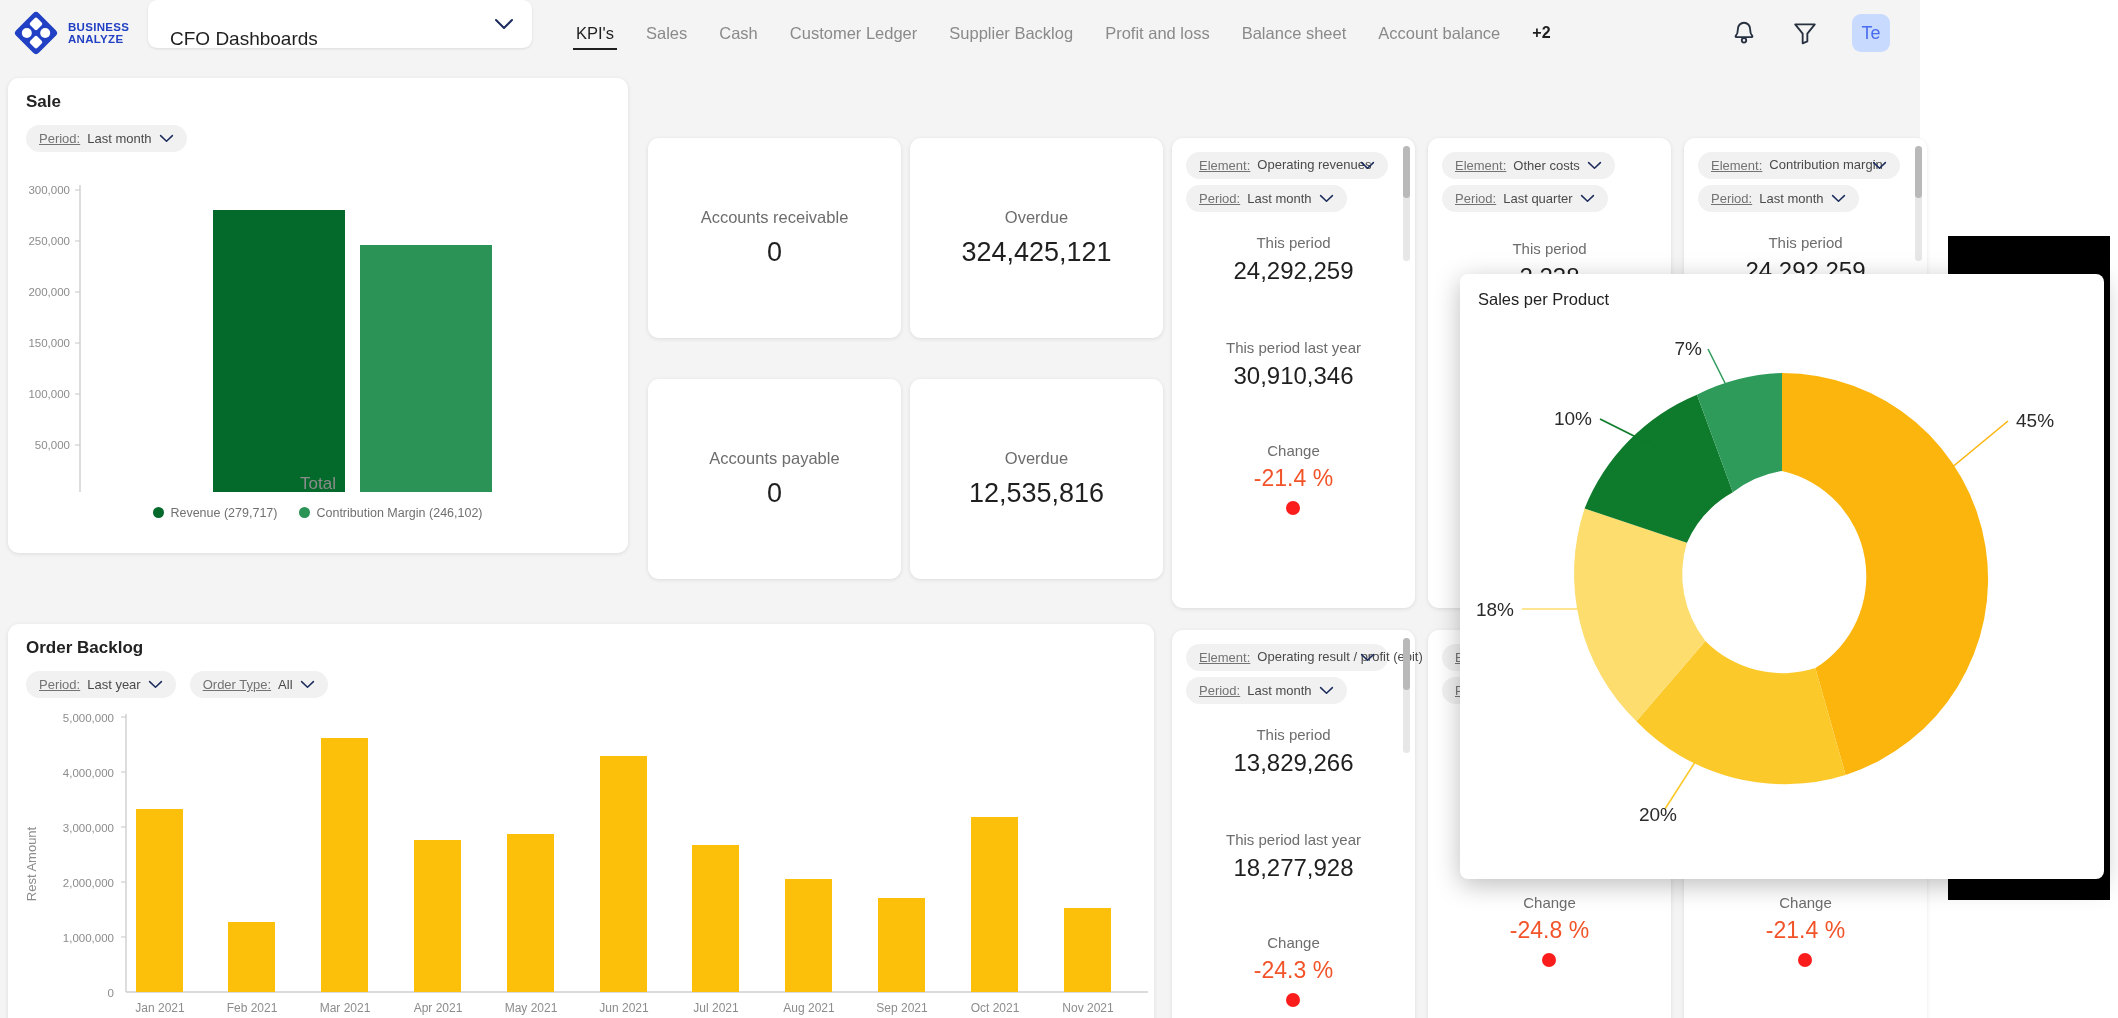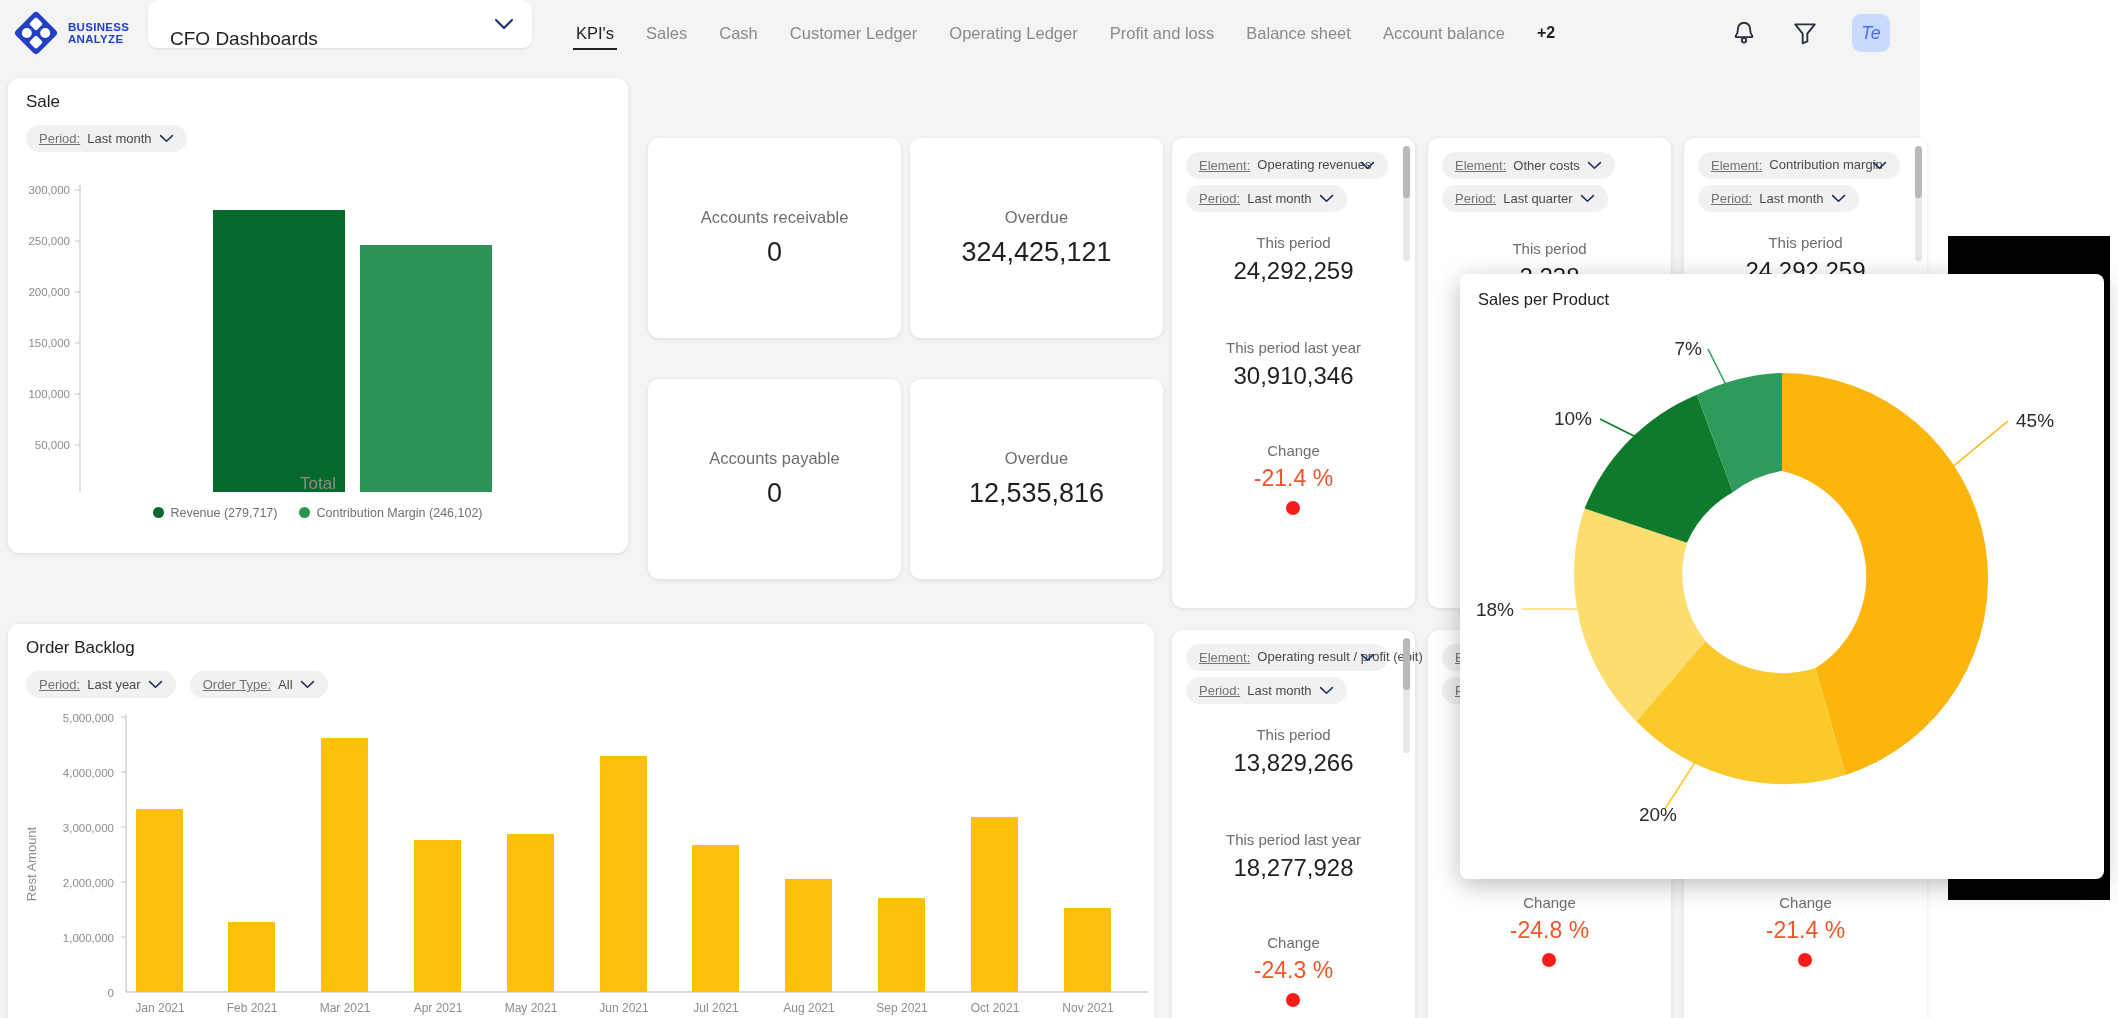--- a/index.html
+++ b/index.html
@@ -45,36 +45,36 @@
     height: 66px; display: flex; align-items: center; position: relative;
     cursor: pointer; white-space: nowrap;
   }
   .tab.active { color: #1f1f1f; font-weight: 500; }
   .tab.active::after {
     content: ""; position: absolute; left: 13px; right: 13px; bottom: 16px;
     height: 2.5px; background: #1f1f1f;
   }
   .tab.more { color: #1f1f1f; font-weight: bold; font-size: 16px; }
   .topbar-right {
-    margin-left: auto; display: flex; align-items: center; gap: 33px; padding-right: 10px; font-style: italic;
+    margin-left: auto; display: flex; align-items: center; gap: 33px; padding-right: 10px;
   }
   .icon-btn { width: 28px; height: 28px; cursor: pointer; }
   .avatar {
     width: 38px; height: 38px; border-radius: 9px;
     background: #c9daff; color: #4a6cf0;
     display: flex; align-items: center; justify-content: center;
     font-size: 18px; cursor: pointer;
   }
   
   .board { position: relative; padding: 0 10px; }
   .card {
     position: absolute; background: #fff; border-radius: 11px;
     box-shadow: 0 1px 4px rgba(0,0,0,.10);
   }
-  .card-title { font-size: 17px; font-weight: normal; color: #222; }
+  .card-title { font-size: 17px; font-weight: bold; color: #222; }
   .pill {
     display: inline-flex; align-items: center; gap: 7px;
     background: #f1f1f1; border-radius: 17px;
     padding: 6px 13px; font-size: 13px; color: #5b5b5b;
     cursor: pointer; white-space: nowrap;
   }
   .pill .pk { color: #737373; text-decoration: underline; }
   .pill .pv { color: #4a4a4a; }
   .pill .chev2 { width: 15px; height: 9px; flex: none; }
   
@@ -151,21 +151,21 @@
       <svg class="chev" viewBox="0 0 20 12">
         <path d="M2 2 L10 10 L18 2" fill="none" stroke="#1b2b5b" stroke-width="2" stroke-linecap="round" stroke-linejoin="round"></path>
       </svg>
     </div>
 
     <div class="tabs">
       <div class="tab active">KPI's</div>
       <div class="tab">Sales</div>
       <div class="tab">Cash</div>
       <div class="tab">Customer Ledger</div>
-      <div class="tab">Operating Ledger</div>
+      <div class="tab">Supplier Backlog</div>
       <div class="tab">Profit and loss</div>
       <div class="tab">Balance sheet</div>
       <div class="tab">Account balance</div>
       <div class="tab more">+2</div>
     </div>
 
     <div class="topbar-right">
       <svg class="icon-btn" viewBox="0 0 24 24">
         <path d="M12 3.2a5.2 5.2 0 0 0-5.2 5.2c0 4.2-1.4 5.6-1.9 6.2-.3.3-.1.9.4.9h13.4c.5 0 .7-.6.4-.9-.5-.6-1.9-2-1.9-6.2A5.2 5.2 0 0 0 12 3.2z" fill="none" stroke="#27313f" stroke-width="1.6" stroke-linejoin="round"></path>
         <circle cx="12" cy="18.3" r="1.9" fill="none" stroke="#27313f" stroke-width="1.6"></circle>

